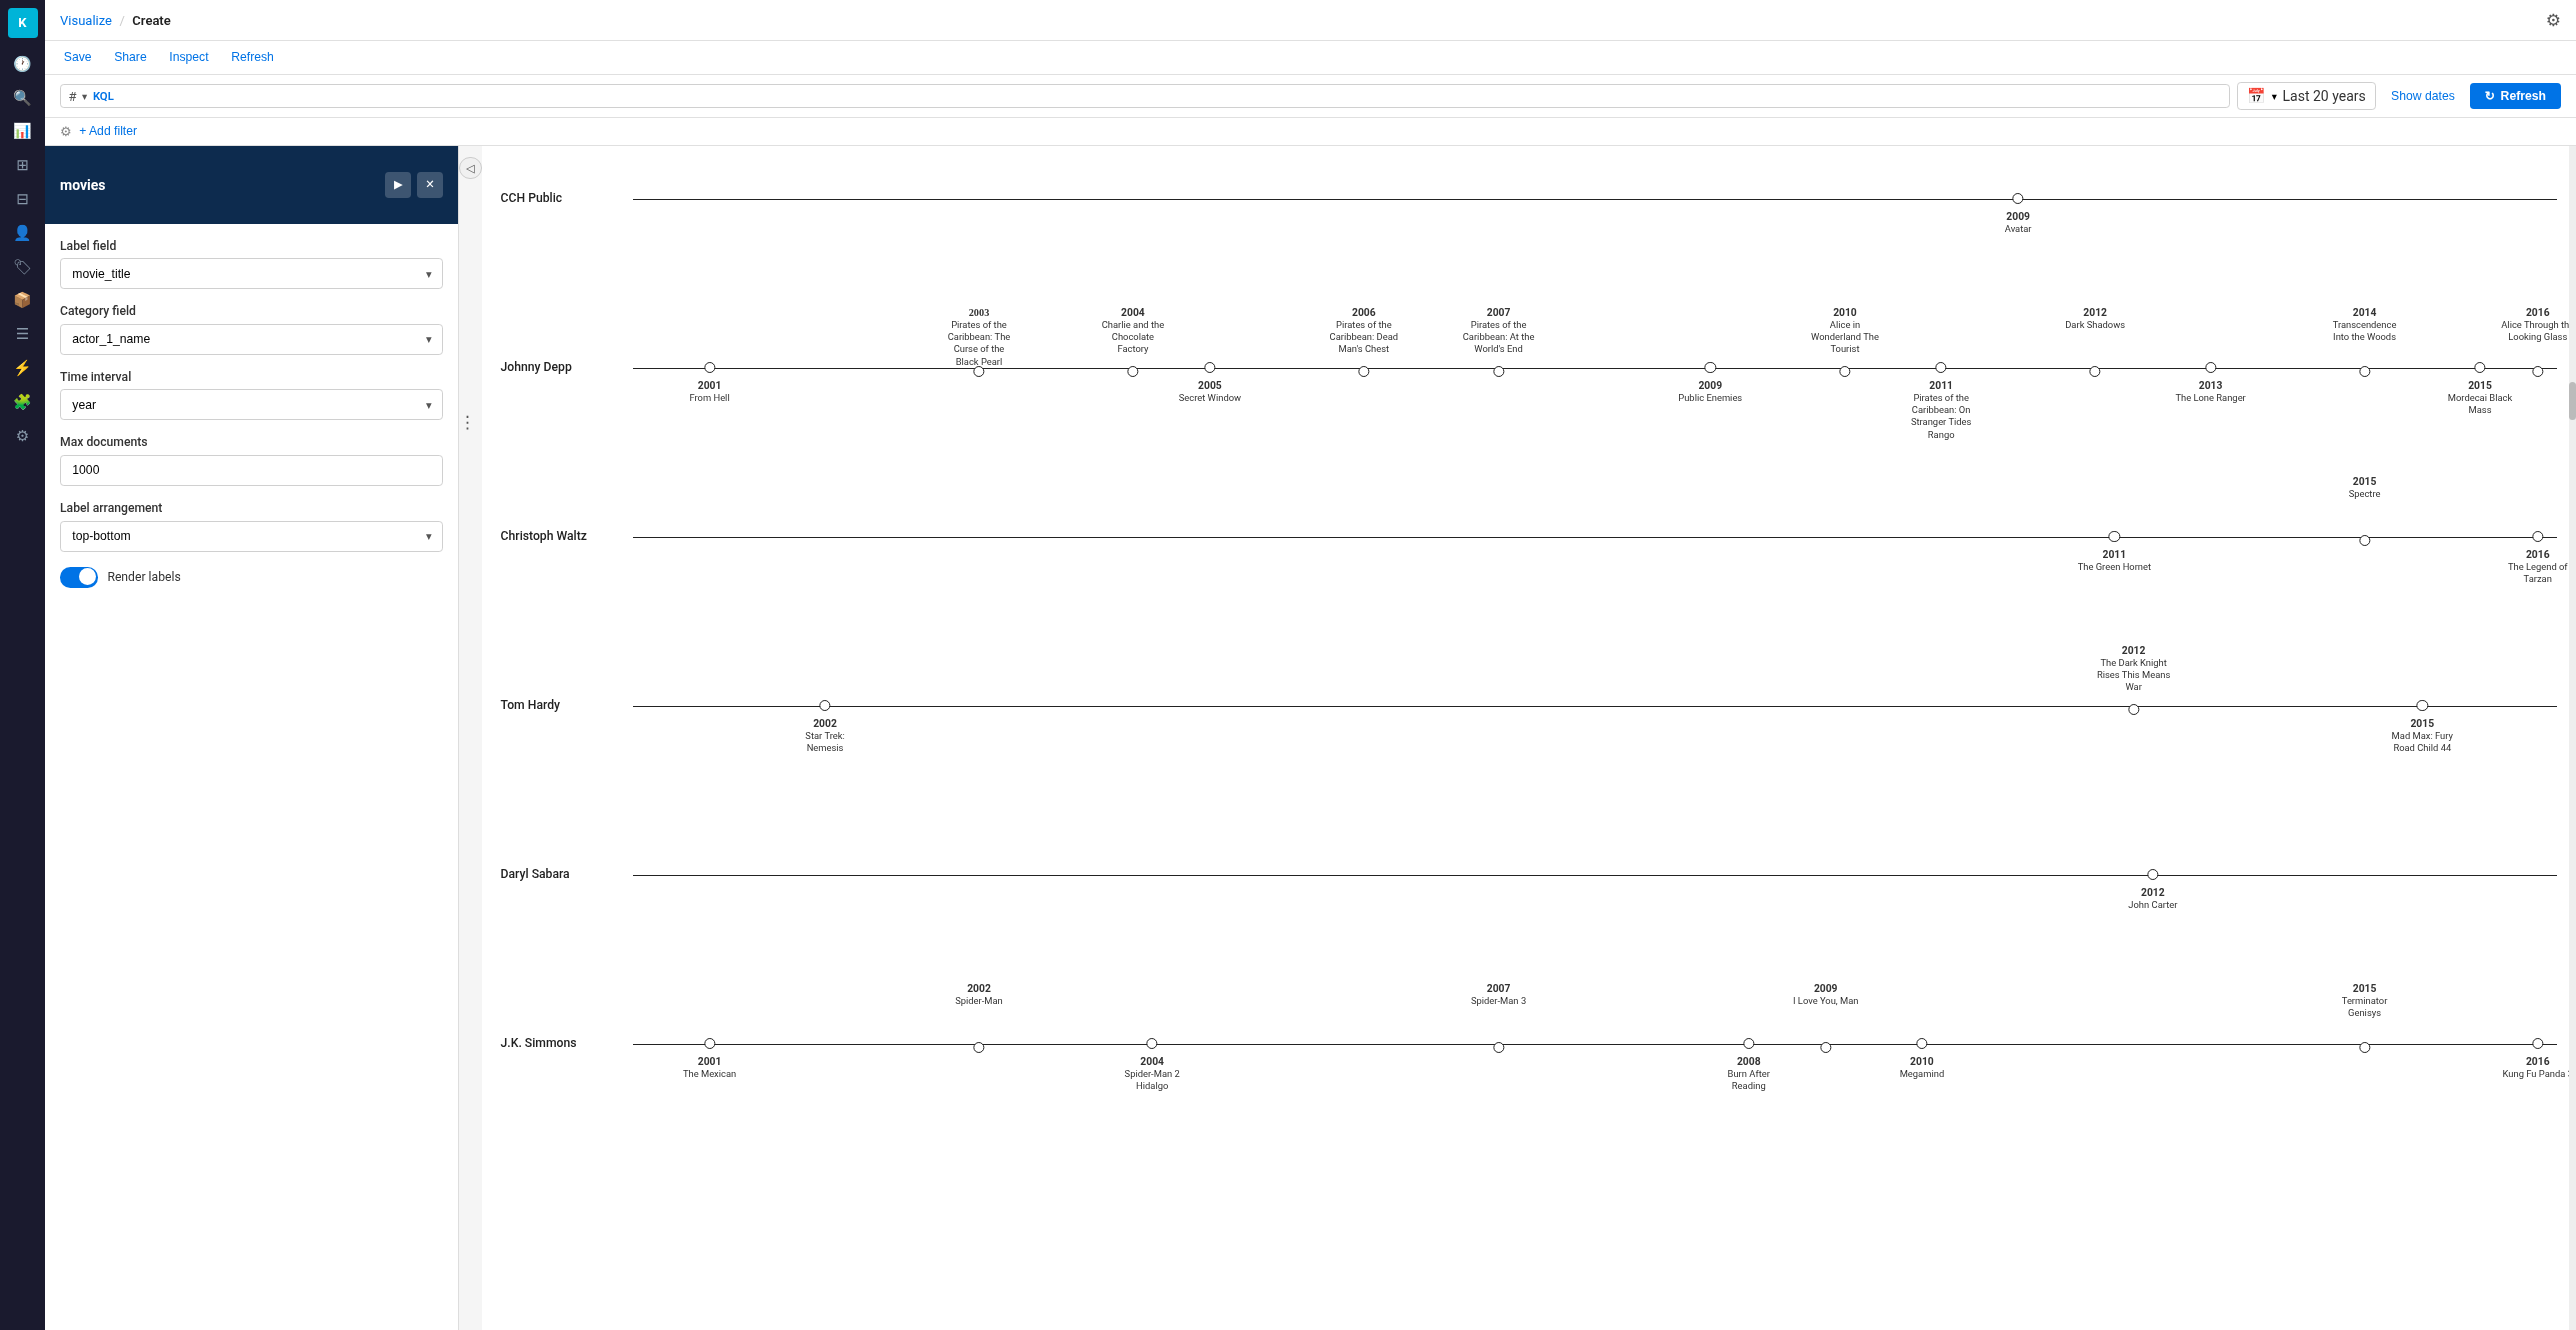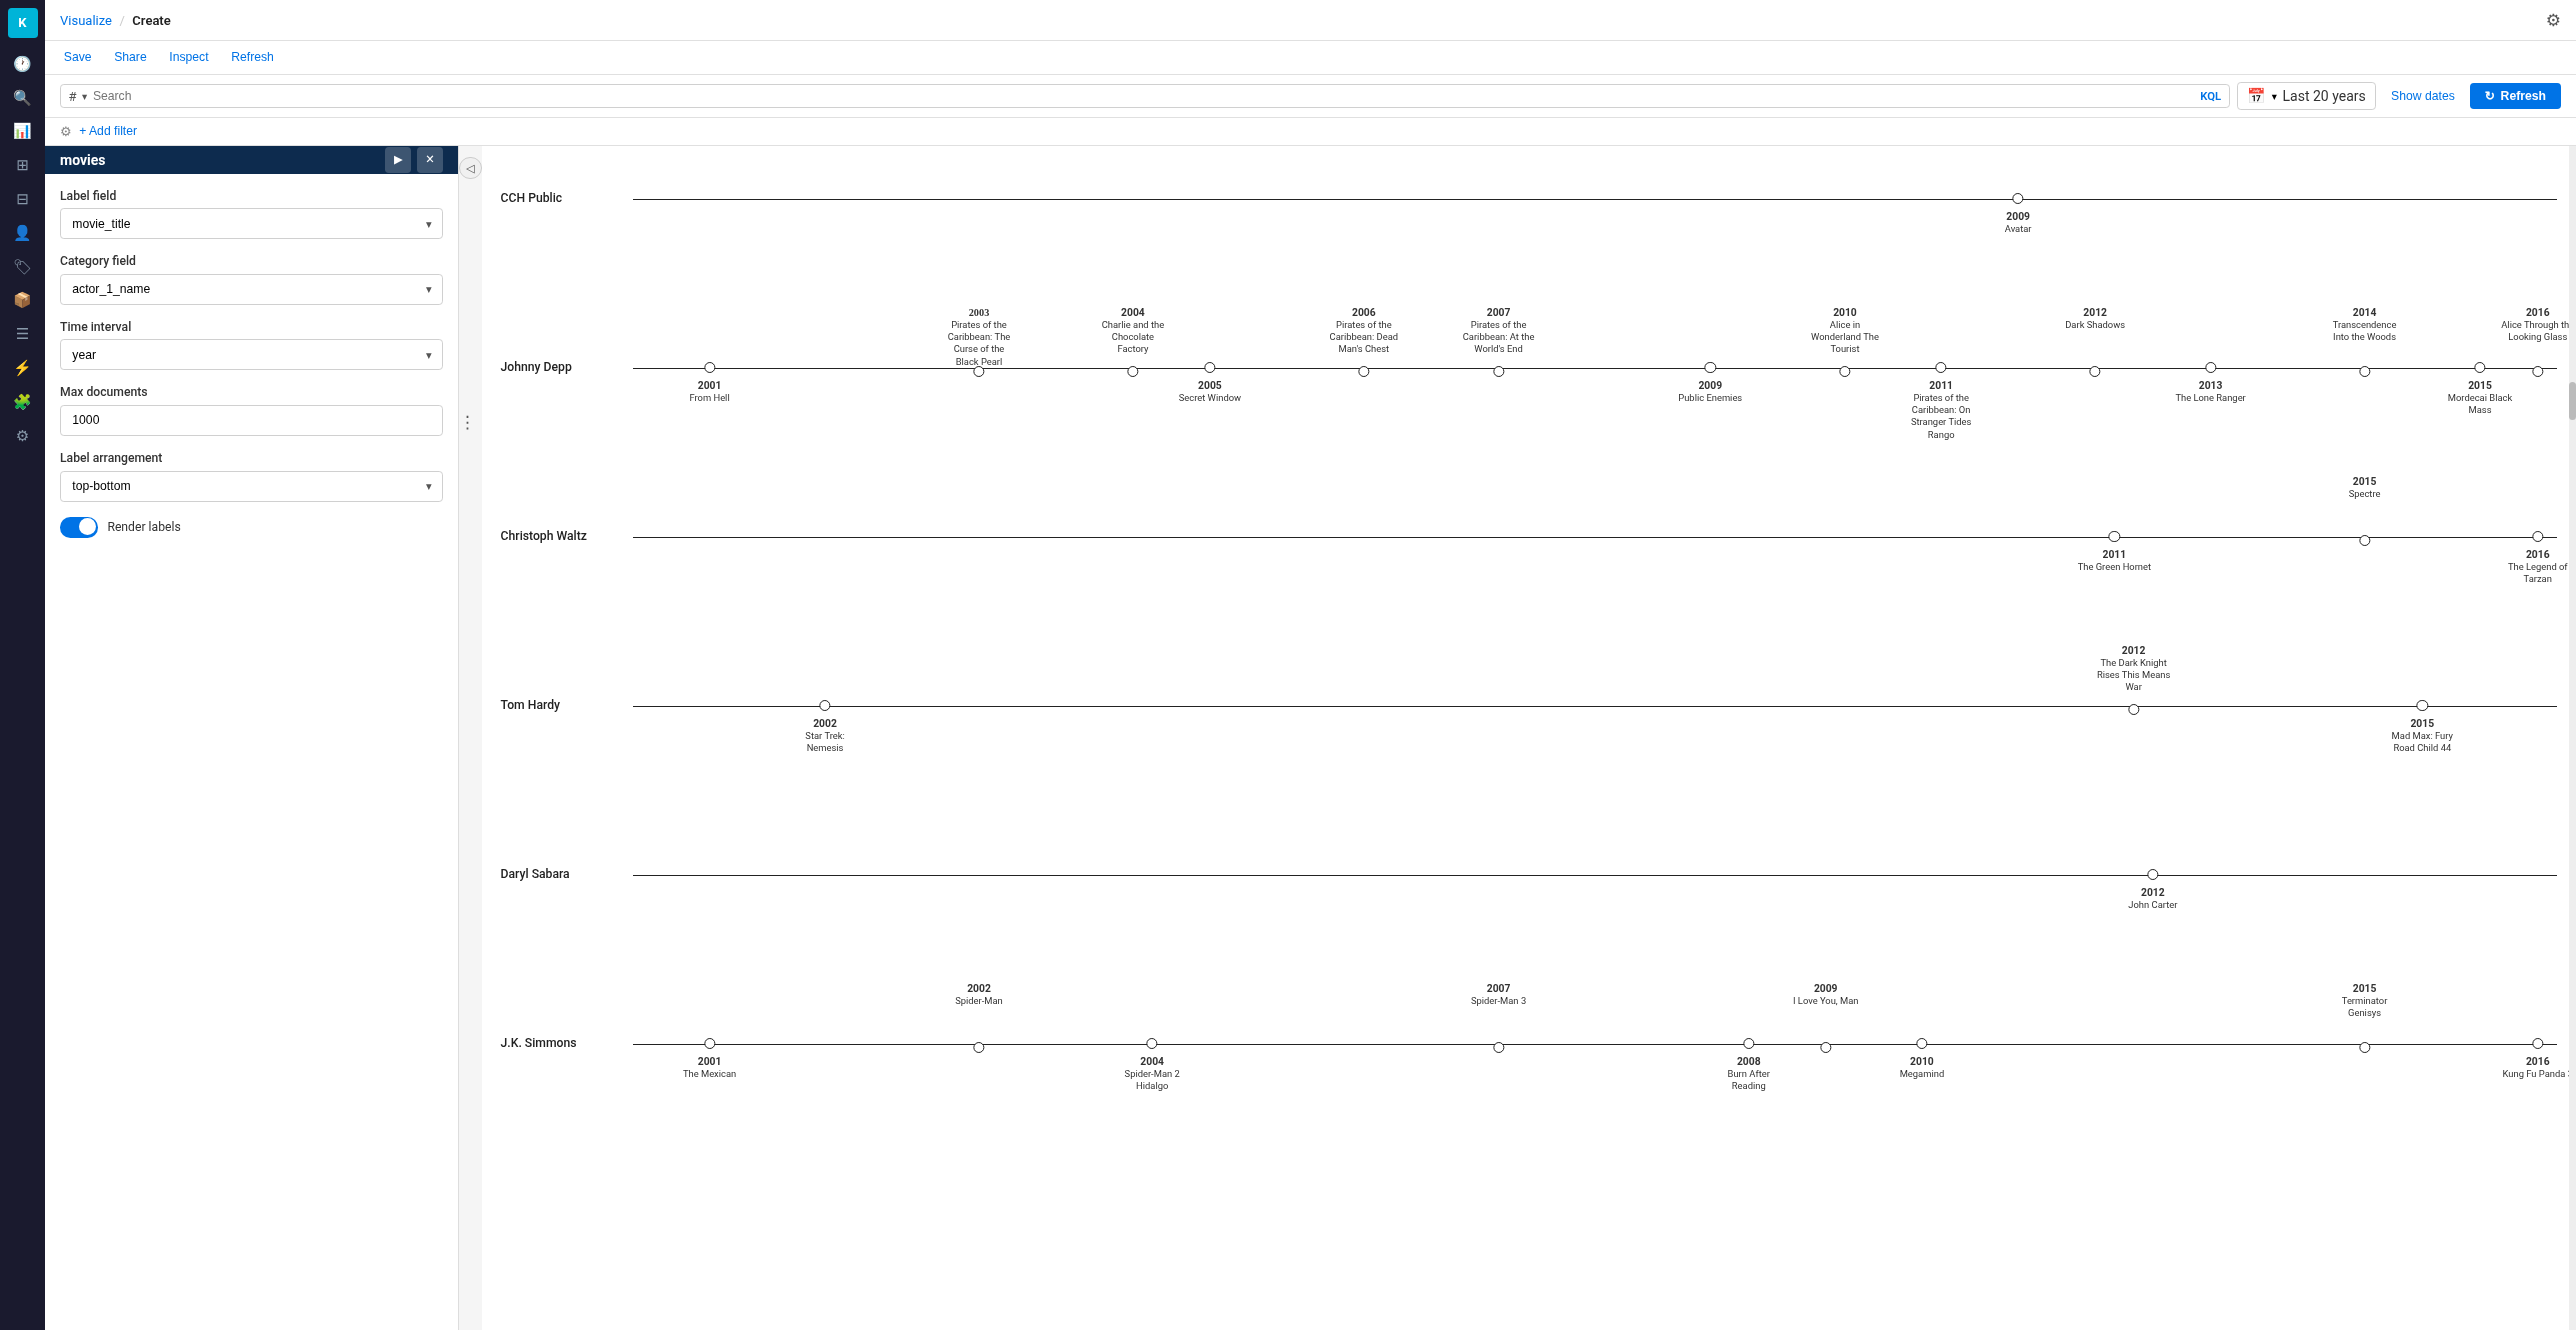--- a/index.html
+++ b/index.html
@@ -107,21 +107,21 @@
     .body-split {
       display: flex; flex: 1; overflow: hidden;
     }
 
     
     .left-panel {
       width: 414px; background: white; border-right: 0.9px solid #ddd;
       display: flex; flex-direction: column; overflow: hidden; flex-shrink: 0;
     }
     .panel-title-bar {
-      background: #0d2b4e; color: white; padding: 1px 15px;
+      background: #0d2b4e; color: white; padding: 26px 15px;
       font-size: 14px; font-weight: 600; display: flex; align-items: center;
       justify-content: space-between;
     }
     .panel-collapse-btn {
       background: rgba(255,255,255,0.2); border: none; color: white;
       width: 26px; height: 26px; border-radius: 3.8px; cursor: pointer;
       display: flex; align-items: center; justify-content: center; font-size: 11.3px;
     }
     .panel-body {
       padding: 15px; display: flex; flex-direction: column; gap: 15px;
@@ -251,21 +251,20 @@
     <button class="toolbar-btn">Share</button>
     <button class="toolbar-btn">Inspect</button>
     <button class="toolbar-btn">Refresh</button>
   </div>
 
   <div class="filter-bar">
 
     <div class="search-area">
       <span style="color:#555; font-size:13px;">#</span>
       <span style="color:#555; font-size:10.3px; cursor:pointer;">▾</span>
-      <input class="search-input" type="text" placeholder="Search" style="">
       <span class="kql-badge">KQL</span>
     </div>
 
     <div class="date-picker-area">
       <span>📅</span>
       <span style="font-size:10.3px;">▾</span>
       <span class="label">Last 20 years</span>
     </div>
     <button class="show-dates-btn">Show dates</button>
     <button class="refresh-btn-main">

